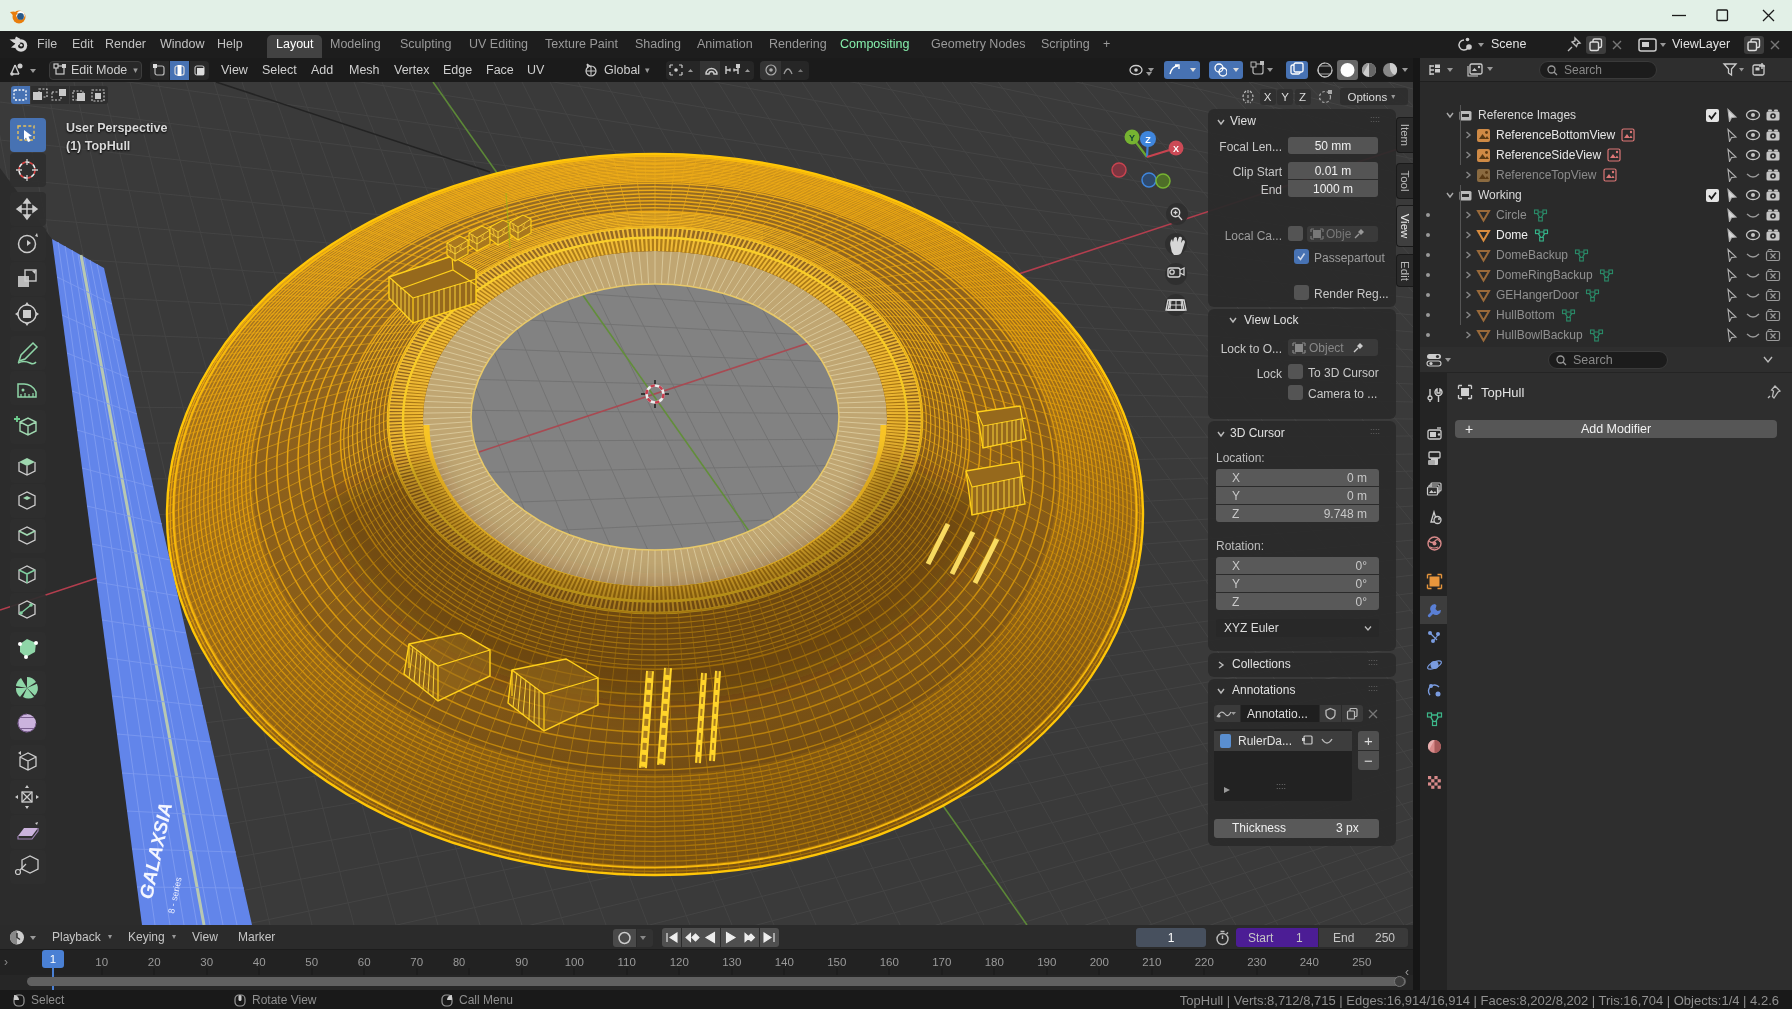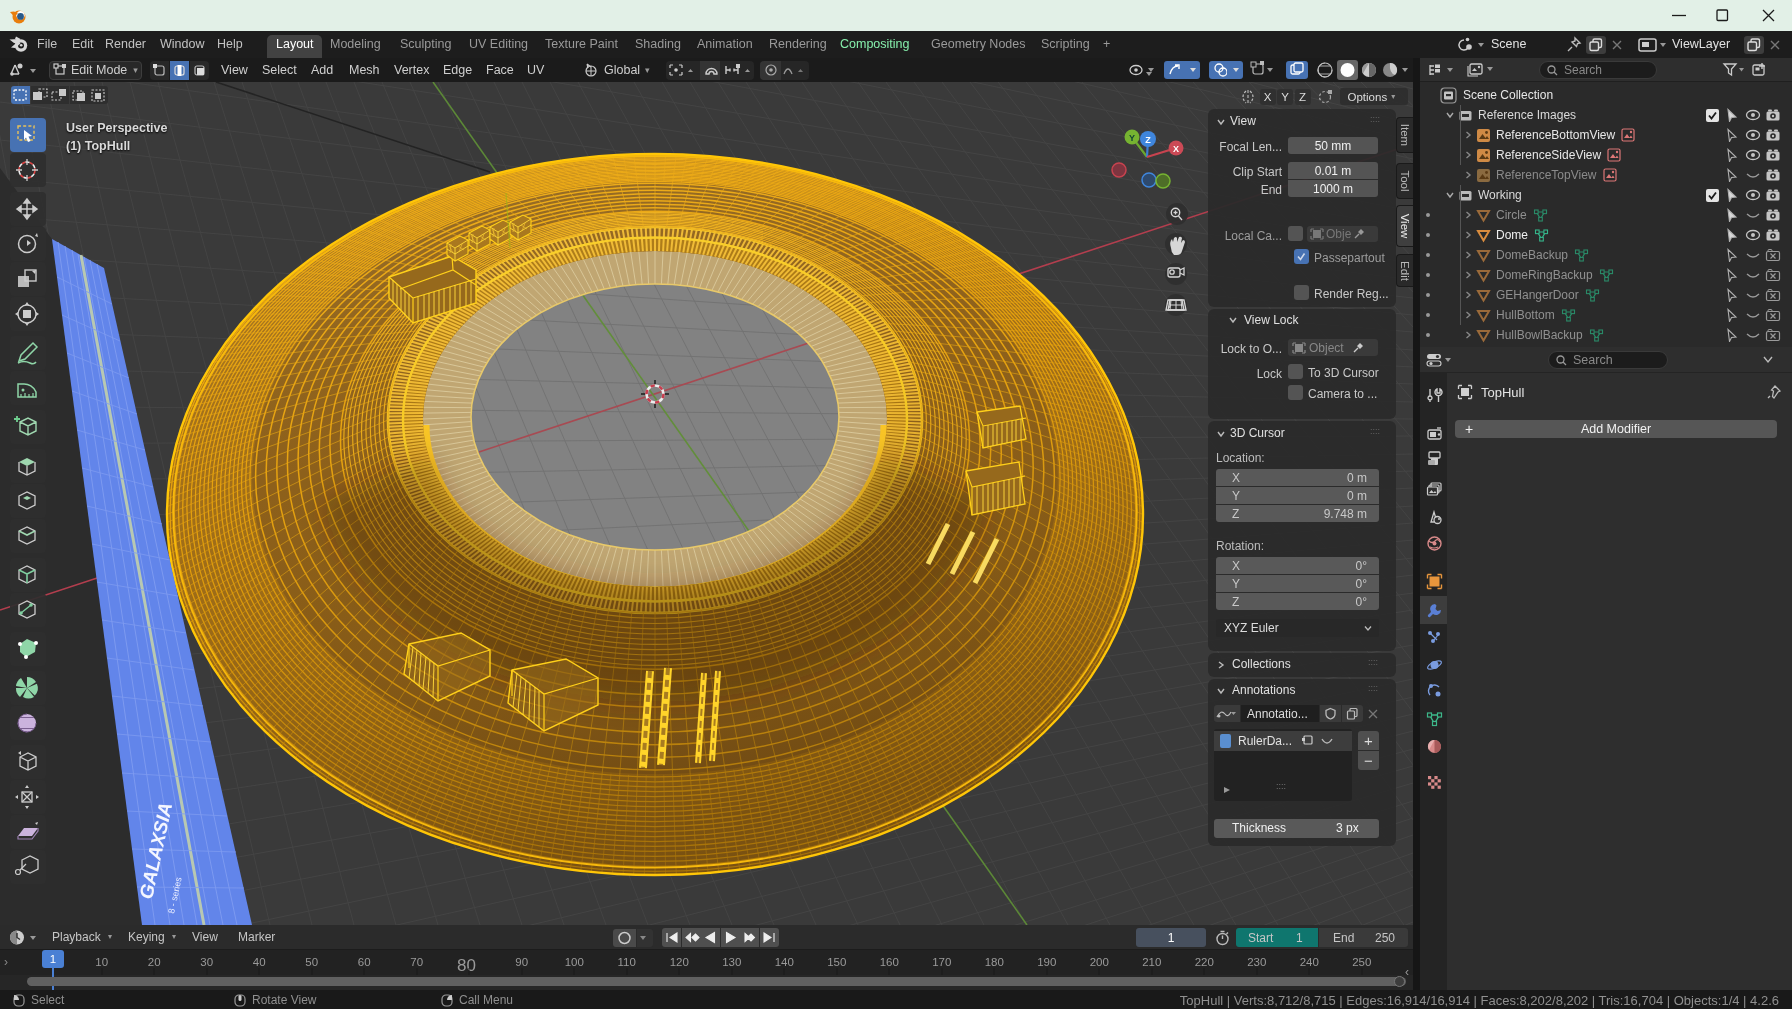--- a/index.html
+++ b/index.html
@@ -1927,30 +1927,20 @@
         </svg>
         <span style="margin-left:5px;color:#8a8a8a">Search</span>
       </div>
       <svg class="abs" style="left:309px;top:4px" width="50" height="16" viewBox="0 0 50 16">
         <path d="M2,2 l12,0 -4.5,5 0,6 -3,-2 0,-4z" fill="none" stroke="#ccc" stroke-width="1.3"></path>
         <path d="M17,6 l2.5,3.5 2.5,-3.5z" fill="#999"></path>
         <rect x="31" y="3" width="11" height="10" rx="1.5" fill="none" stroke="#ccc" stroke-width="1.3"></rect>
         <rect x="33.5" y="5.5" width="4" height="3" fill="#ccc"></rect>
         <path d="M40,1 l0,6 M37,4 l6,0" stroke="#ccc" stroke-width="1.4"></path>
       </svg>
-      <div class="abs f" style="left:0;top:27px;width:379px;height:20px">
-        <div class="f" style="margin-left:27px">
-          <svg width="17" height="17" viewBox="0 0 17 17" style="margin-right:6px">
-            <rect x="1" y="1" width="15" height="15" rx="3.5" fill="none" stroke="#9a9a9a" stroke-width="1.2"></rect>
-            <rect x="4" y="4.5" width="9" height="8" rx="1" fill="#c4c4c4"></rect>
-            <rect x="6" y="7" width="5" height="2.2" fill="#2a2a2a"></rect>
-          </svg>
-          <span style="color:#e8e8e8">Scene Collection</span>
-        </div>
-      </div>
       <div class="abs f" style="left:0;top:47px;width:379px;height:20px">
         <svg class="abs" style="left:32px;top:5px" width="10" height="10" viewBox="0 0 10 10">
           <path d="M2,3 l3,4 3,-4" stroke="#aaa" stroke-width="1.4" fill="none"></path>
         </svg>
         <div class="f" style="margin-left:45px">
           <svg width="15" height="15" viewBox="0 0 15 15" style="margin-right:5px">
             <rect x="1.5" y="3" width="12" height="9.5" rx="1.5" fill="#b9b9b9"></rect>
             <rect x="4" y="6" width="7" height="3" fill="#2a2a2a"></rect>
           </svg>
           <span style="color:#dadada">Reference Images</span>
@@ -2456,37 +2446,37 @@
           </svg></div>
         <div style="width:19px;height:19px;background:#4f4f4f;margin-right:0.5px;border-radius:0 3px 3px 0"><svg width="19" height="19" viewBox="0 0 19 18" fill="#eee" stroke="#eee" stroke-width="1.1">
             <path d="M14,4.5 l0,9 M4,4.5 l7,4.5 -7,4.5z"></path>
           </svg></div>
       </div>
       <div class="abs f" style="left:1136px;top:3px;width:70px;height:19px;background:#47505e;border-radius:3px;justify-content:center;color:#fff">1</div>
       <svg class="abs" style="left:1214px;top:5px" width="17" height="16" viewBox="0 0 17 16">
         <circle cx="8.5" cy="9" r="5.5" fill="none" stroke="#bbb" stroke-width="1.4"></circle>
         <path d="M8.5,9 l0,-3.5 M6.5,1.5 l4,0 M12.5,4 l1.5,-1.5" stroke="#bbb" stroke-width="1.4" fill="none"></path>
       </svg>
-      <div class="abs f" style="left:1236px;top:3px;width:82px;height:19px;background:#0f766e;border-radius:3px 0 0 3px">
+      <div class="abs f" style="left:1236px;top:3px;width:82px;height:19px;background:#4c1d95;border-radius:3px 0 0 3px">
         <span style="margin-left:12px">Start</span>
         <span style="position:absolute;left:60px">1</span>
       </div>
       <div class="abs f" style="left:1319px;top:3px;width:89px;height:19px;background:#3a3a3a;border-radius:0 3px 3px 0">
         <span style="margin-left:14px">End</span>
         <span style="position:absolute;left:56px">250</span>
       </div>
       <div class="abs" style="left:0;top:25px;width:1413px;height:25px;background:#222222"></div>
       <span class="abs" style="left:87.75px;top:31px;width:28px;text-align:center;color:#9a9a9a;font-size:11.5px">10</span>
       <span class="abs" style="left:140.25px;top:31px;width:28px;text-align:center;color:#9a9a9a;font-size:11.5px">20</span>
       <span class="abs" style="left:192.75px;top:31px;width:28px;text-align:center;color:#9a9a9a;font-size:11.5px">30</span>
       <span class="abs" style="left:245.25px;top:31px;width:28px;text-align:center;color:#9a9a9a;font-size:11.5px">40</span>
       <span class="abs" style="left:297.75px;top:31px;width:28px;text-align:center;color:#9a9a9a;font-size:11.5px">50</span>
       <span class="abs" style="left:350.25px;top:31px;width:28px;text-align:center;color:#9a9a9a;font-size:11.5px">60</span>
       <span class="abs" style="left:402.75px;top:31px;width:28px;text-align:center;color:#9a9a9a;font-size:11.5px">70</span>
-      <span class="abs" style="left:457px;top:31px;width:28px;text-align:left;color:#9a9a9a;font-size:17px">80</span>
+      <span class="abs" style="left:445px;top:31px;width:28px;text-align:center;color:#9a9a9a;font-size:11px">80</span>
       <span class="abs" style="left:507.75px;top:31px;width:28px;text-align:center;color:#9a9a9a;font-size:11.5px">90</span>
       <span class="abs" style="left:560.25px;top:31px;width:28px;text-align:center;color:#9a9a9a;font-size:11.5px">100</span>
       <span class="abs" style="left:612.75px;top:31px;width:28px;text-align:center;color:#9a9a9a;font-size:11.5px">110</span>
       <span class="abs" style="left:665.25px;top:31px;width:28px;text-align:center;color:#9a9a9a;font-size:11.5px">120</span>
       <span class="abs" style="left:717.75px;top:31px;width:28px;text-align:center;color:#9a9a9a;font-size:11.5px">130</span>
       <span class="abs" style="left:770.25px;top:31px;width:28px;text-align:center;color:#9a9a9a;font-size:11.5px">140</span>
       <span class="abs" style="left:822.75px;top:31px;width:28px;text-align:center;color:#9a9a9a;font-size:11.5px">150</span>
       <span class="abs" style="left:875.25px;top:31px;width:28px;text-align:center;color:#9a9a9a;font-size:11.5px">160</span>
       <span class="abs" style="left:927.75px;top:31px;width:28px;text-align:center;color:#9a9a9a;font-size:11.5px">170</span>
       <span class="abs" style="left:980.25px;top:31px;width:28px;text-align:center;color:#9a9a9a;font-size:11.5px">180</span>

